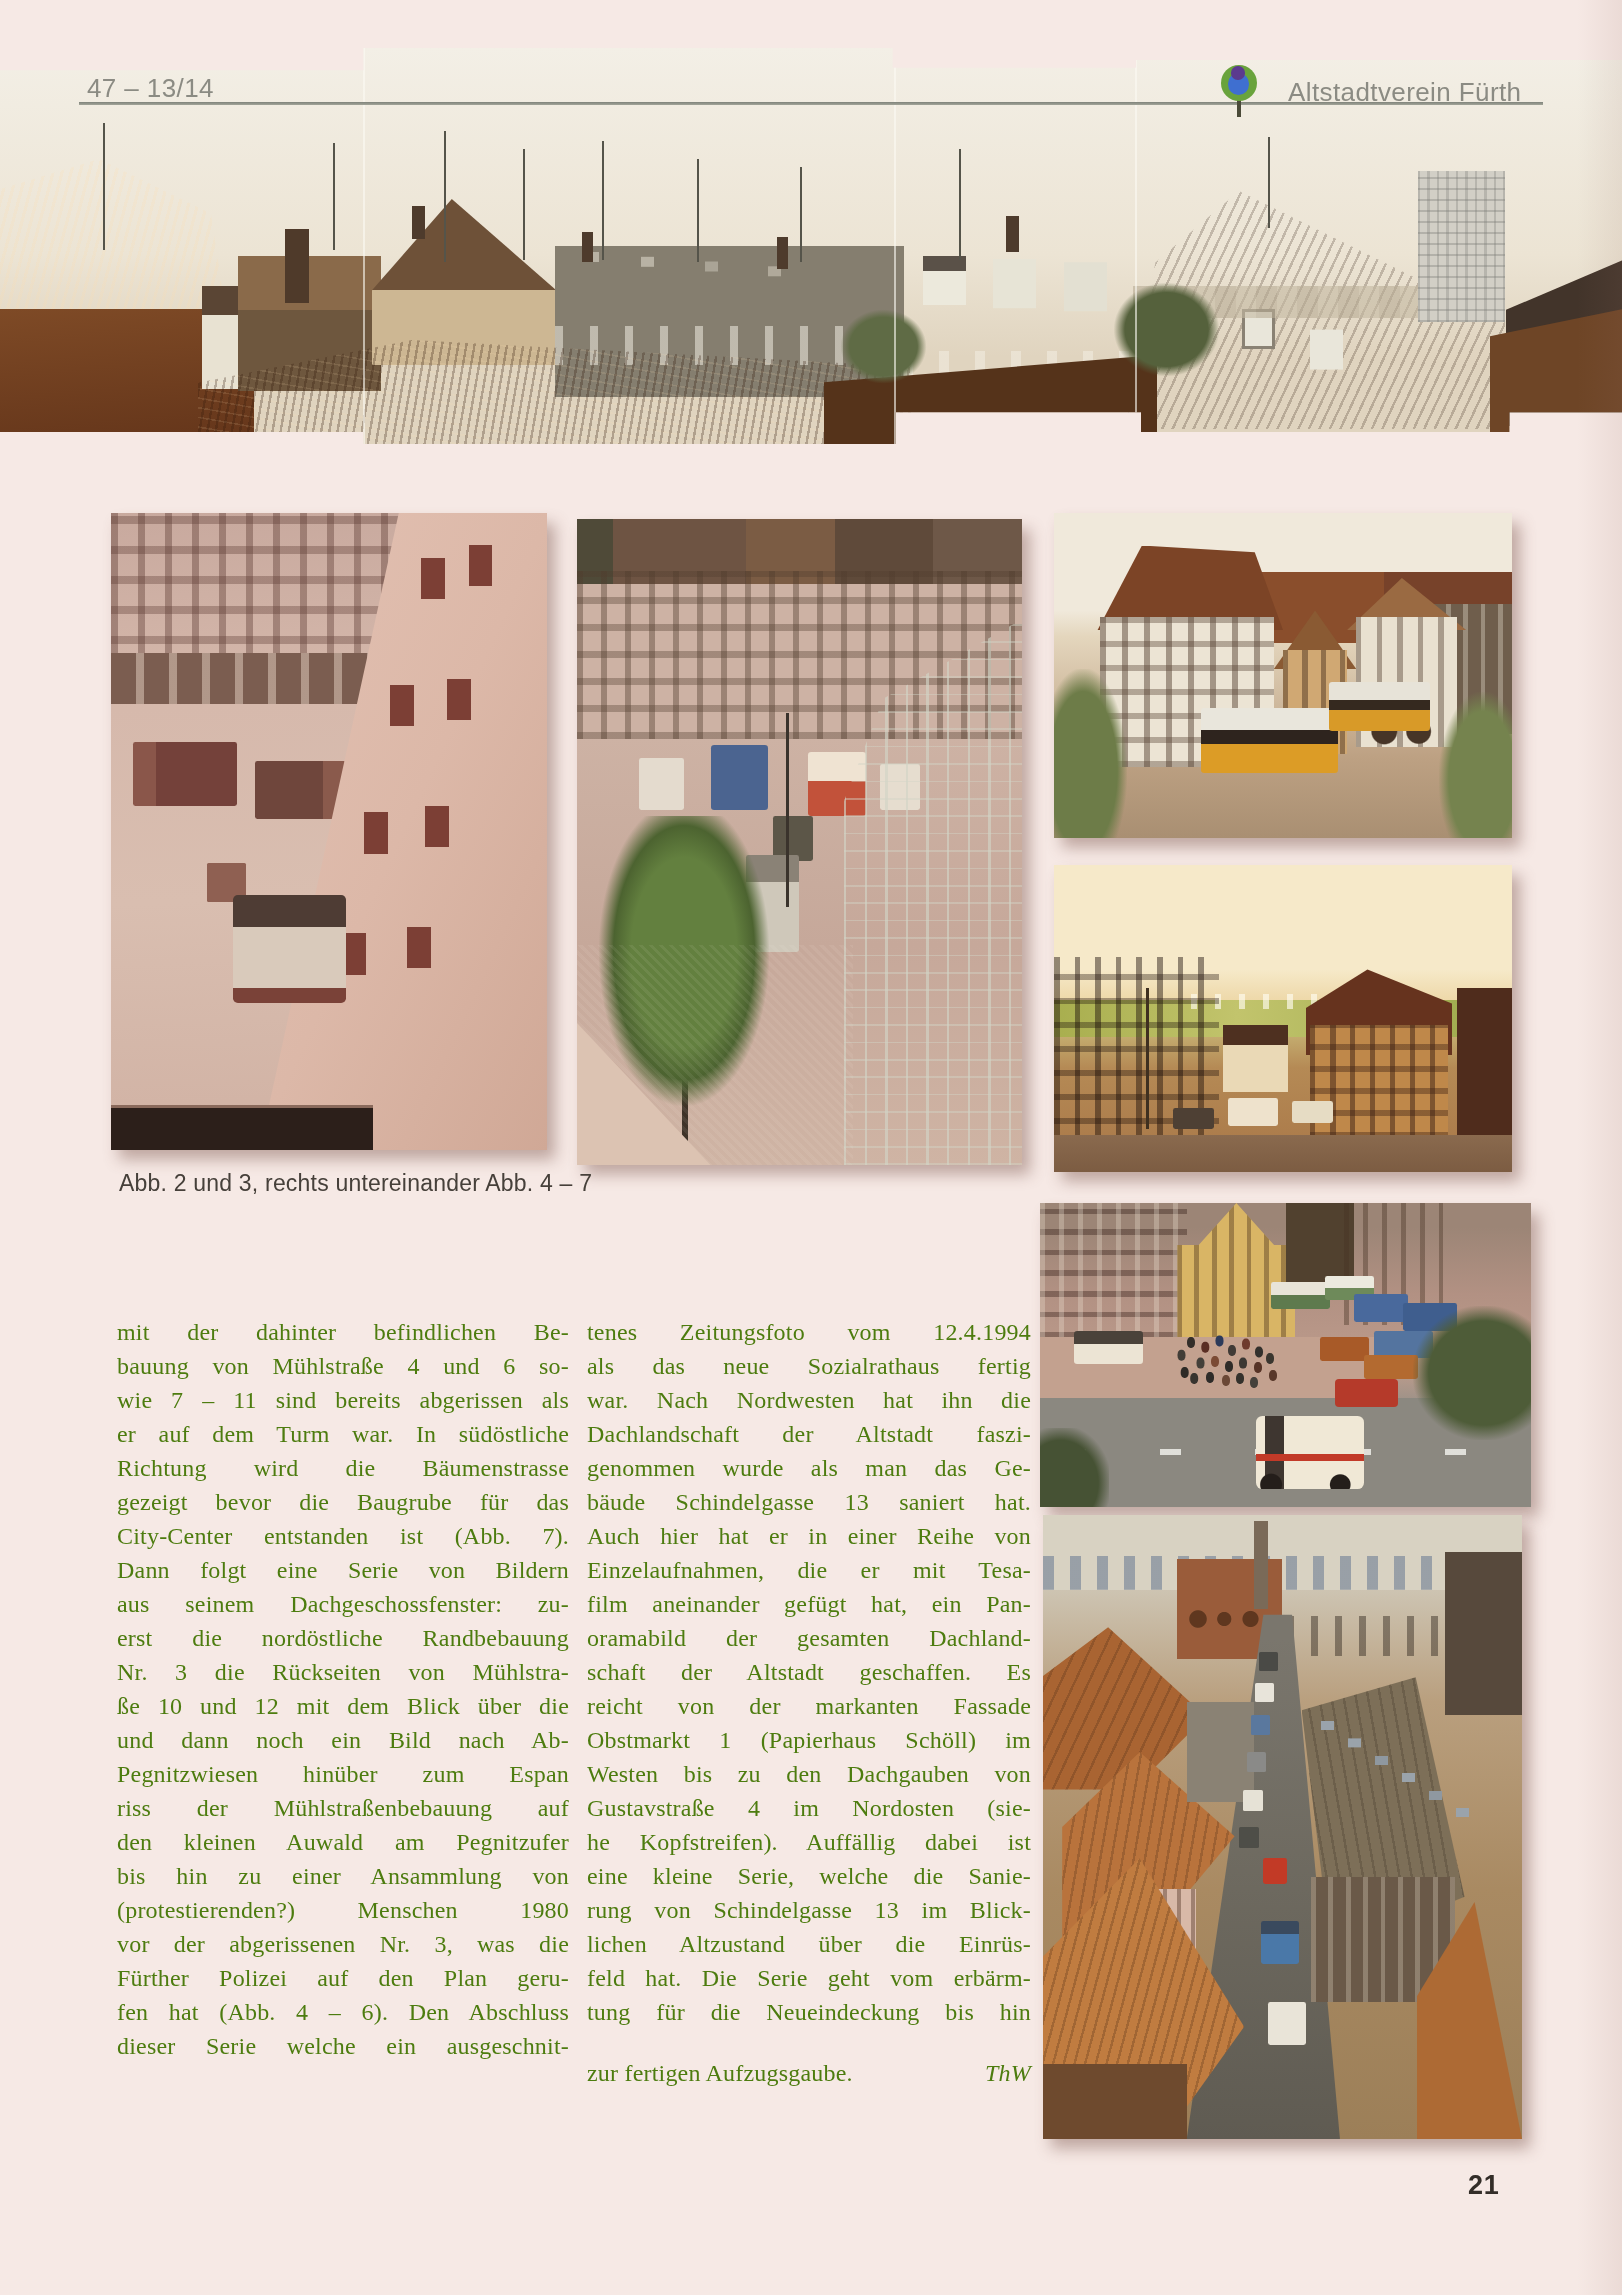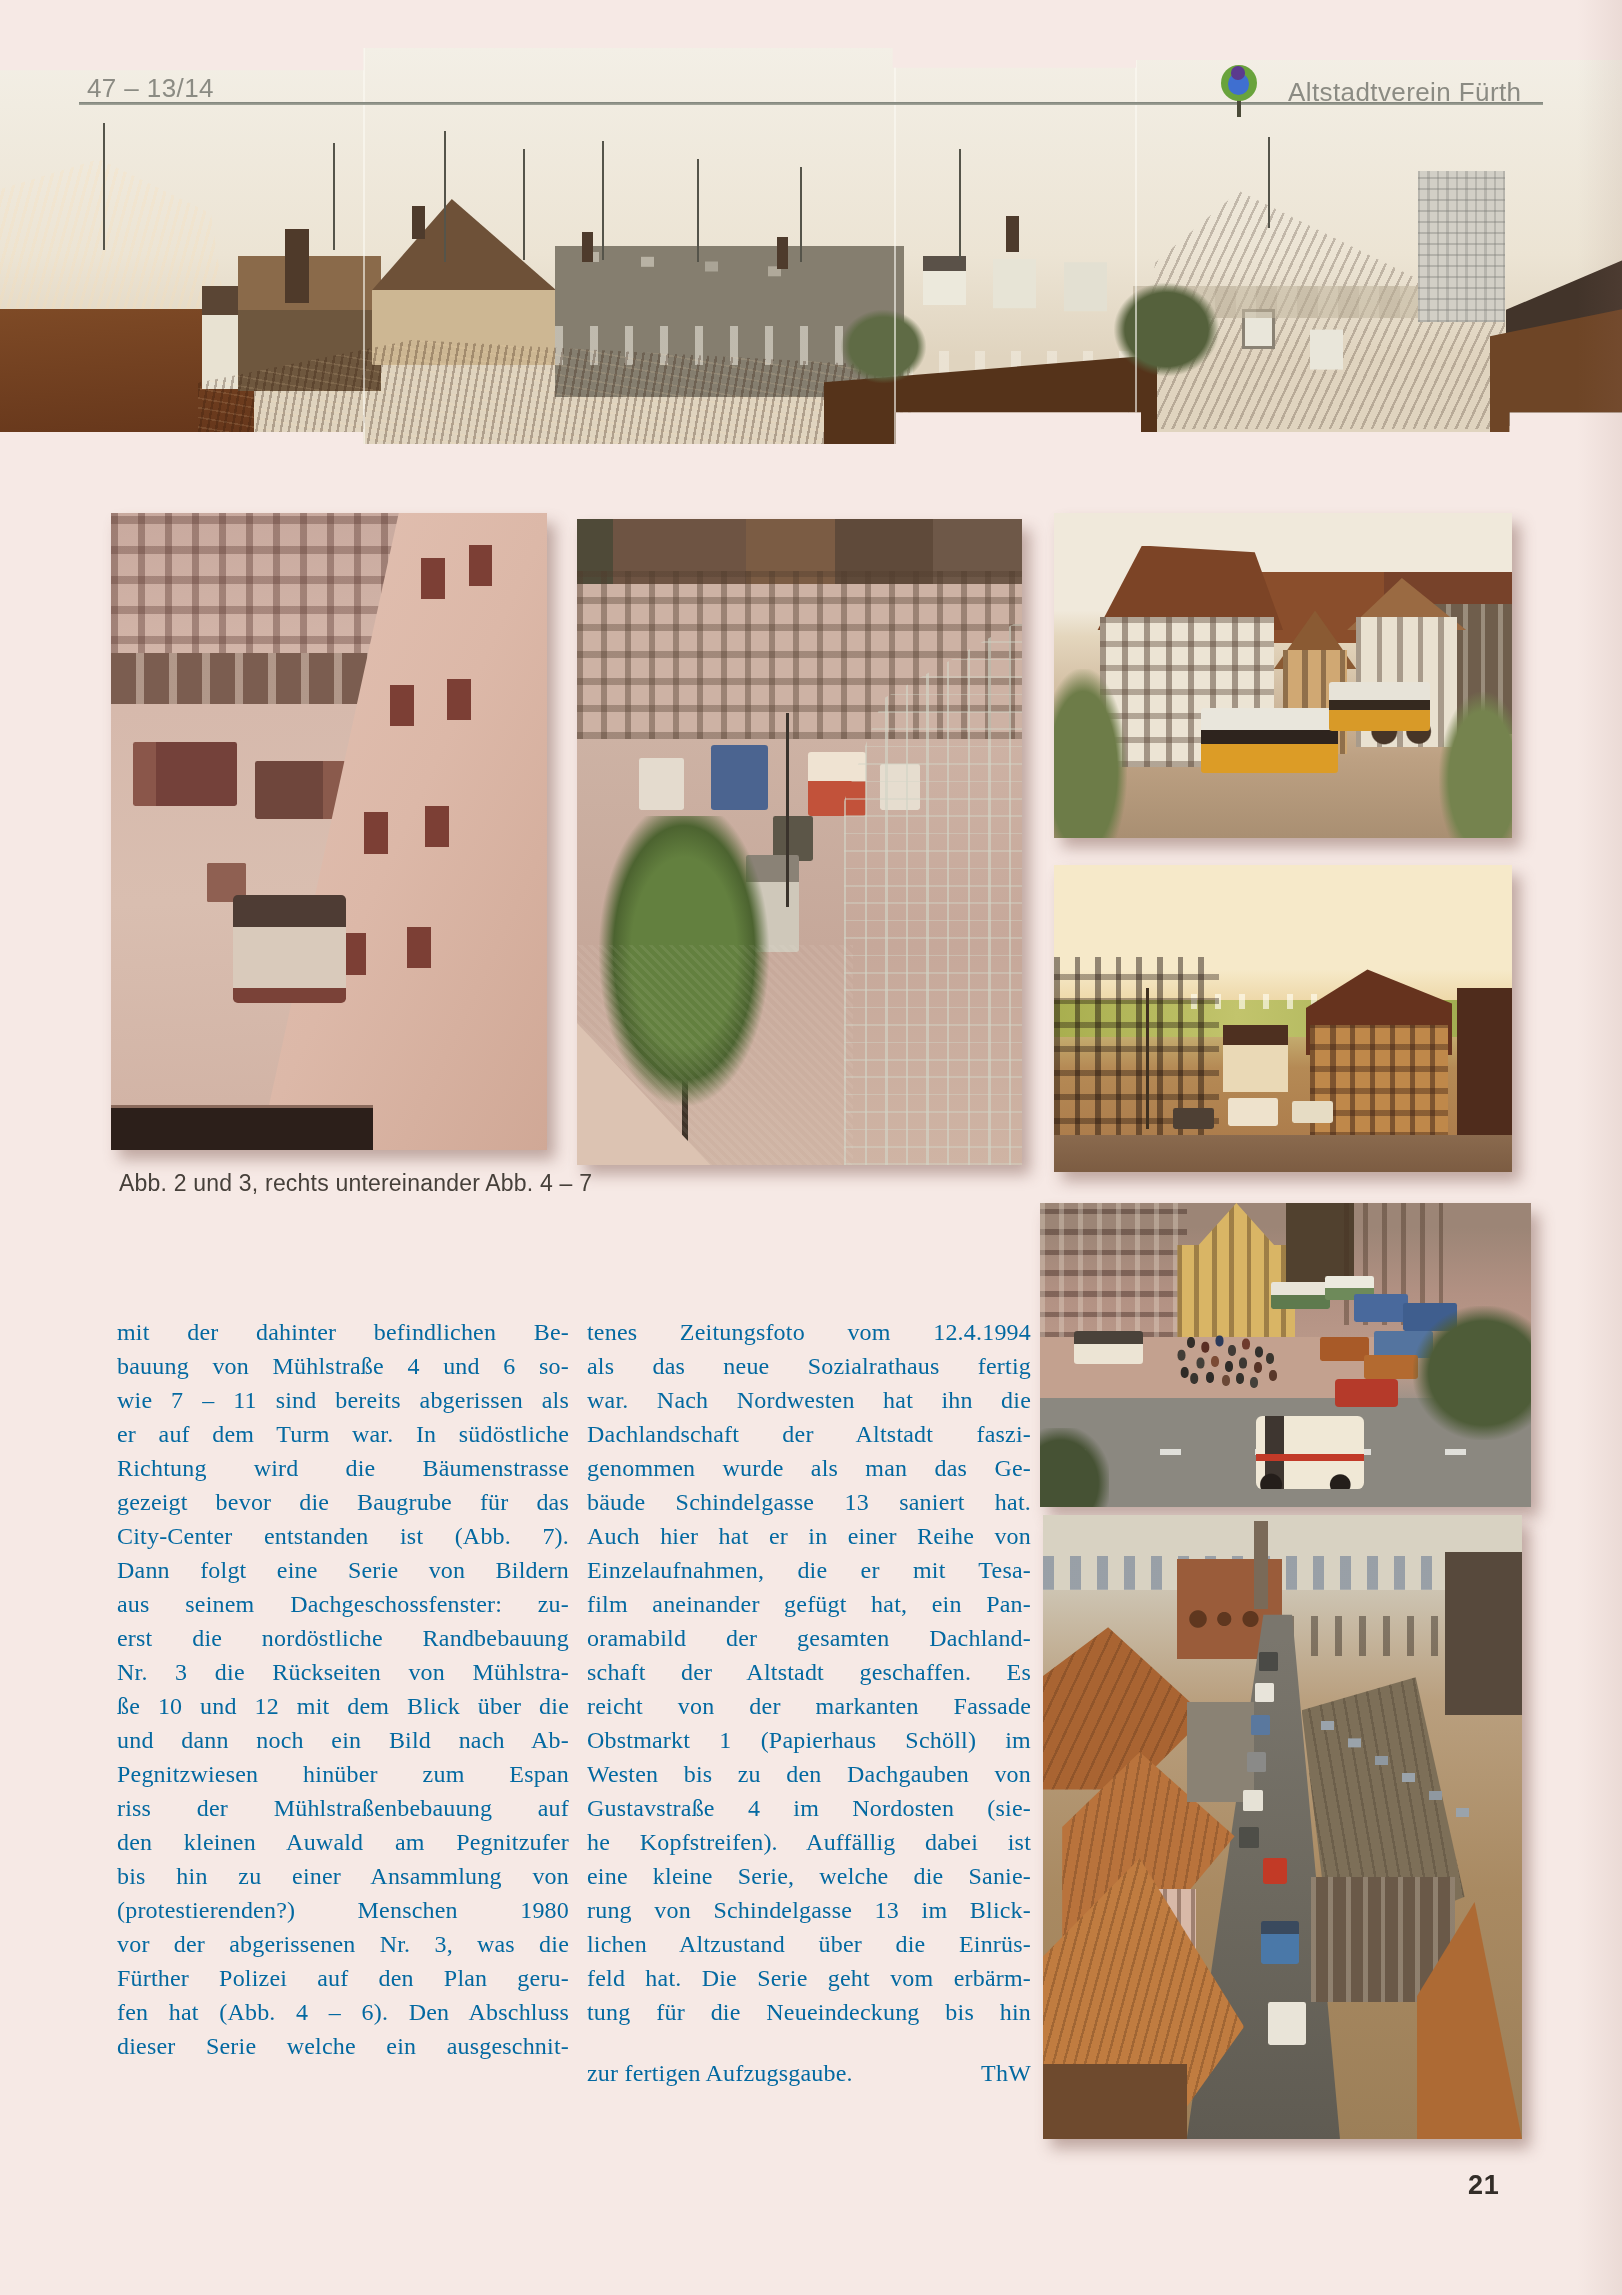--- a/index.html
+++ b/index.html
@@ -3,24 +3,24 @@
 <meta charset="utf-8">
 <style>
   *{margin:0;padding:0;box-sizing:border-box}
   html,body{width:1623px;height:2295px}
   body{position:relative;background:#f6e9e5;font-family:"Liberation Sans",sans-serif;overflow:hidden}
   .abs,.s{position:absolute}
   .ph{position:absolute;overflow:hidden;box-shadow:8px 9.5px 14.3px rgba(115,75,65,.42)}
   .hdr{position:absolute;color:#8b8b83;font-size:26px;letter-spacing:0.4px;z-index:30}
   .rule{position:absolute;height:3.2px;background:linear-gradient(180deg,#7f837a,#a3a59a);z-index:28}
   .cap{position:absolute;font-size:23px;color:#46403a;letter-spacing:0.2px}
-  .col{position:absolute;font-family:"Liberation Serif",serif;font-size:24px;line-height:34px;color:#0369a1;letter-spacing:0.2px}
+  .col{position:absolute;font-family:"Liberation Serif",serif;font-size:24px;line-height:34px;color:#4d7c0f;letter-spacing:0.2px}
   .tl{text-align:justify;text-align-last:justify}
   .lastline{display:flex;justify-content:space-between}
-  .author{}
+  .author{font-style:italic}
   .pagenum{position:absolute;font-size:27px;font-weight:bold;color:#332d28;letter-spacing:0.8px}
   .pan{position:absolute;left:0;top:48px;width:1623px;height:396px;z-index:10;
     background:linear-gradient(180deg,#f3efe6 0%,#ece4d4 52%,#e0d4bf 78%);
     clip-path:polygon(0 5.6%,22.4% 5.6%,22.4% 0,55% 0,55% 5%,70% 5%,70% 3%,100% 3%,
       100% 92%,93% 92%,93% 97%,70.3% 97%,70.3% 92%,55.2% 92%,55.2% 100%,22.4% 100%,22.4% 97%,0 97%)}
   .seam{position:absolute;top:0;width:2.4px;height:100%;background:rgba(252,250,244,.6);z-index:9}
 </style>
 </head>
 <body>
 

